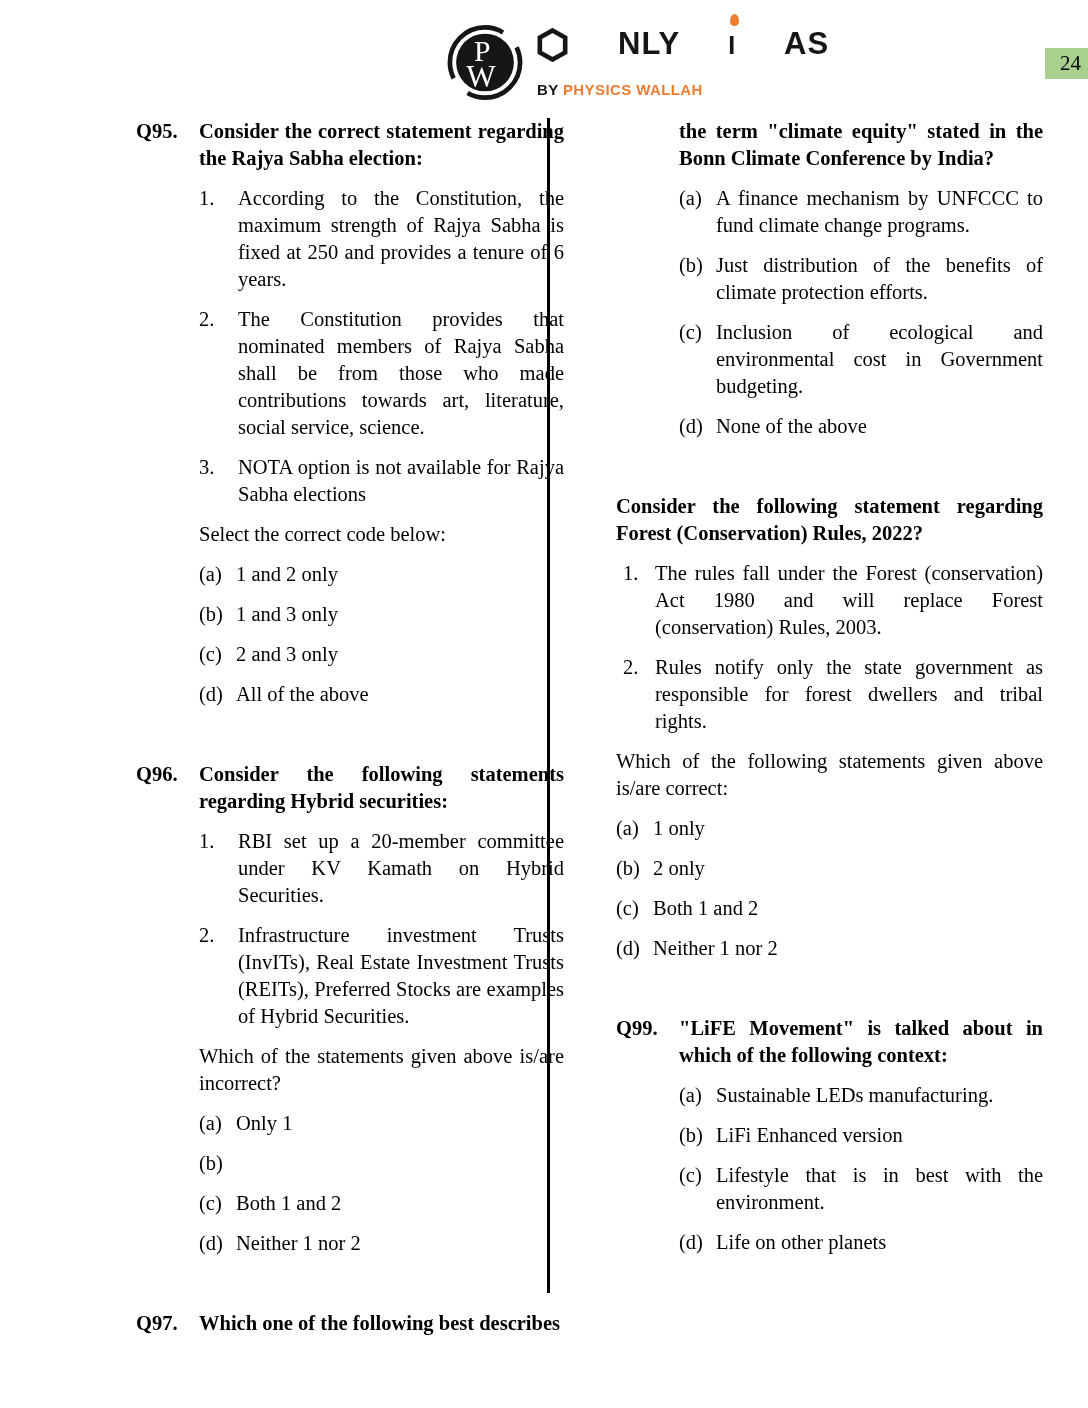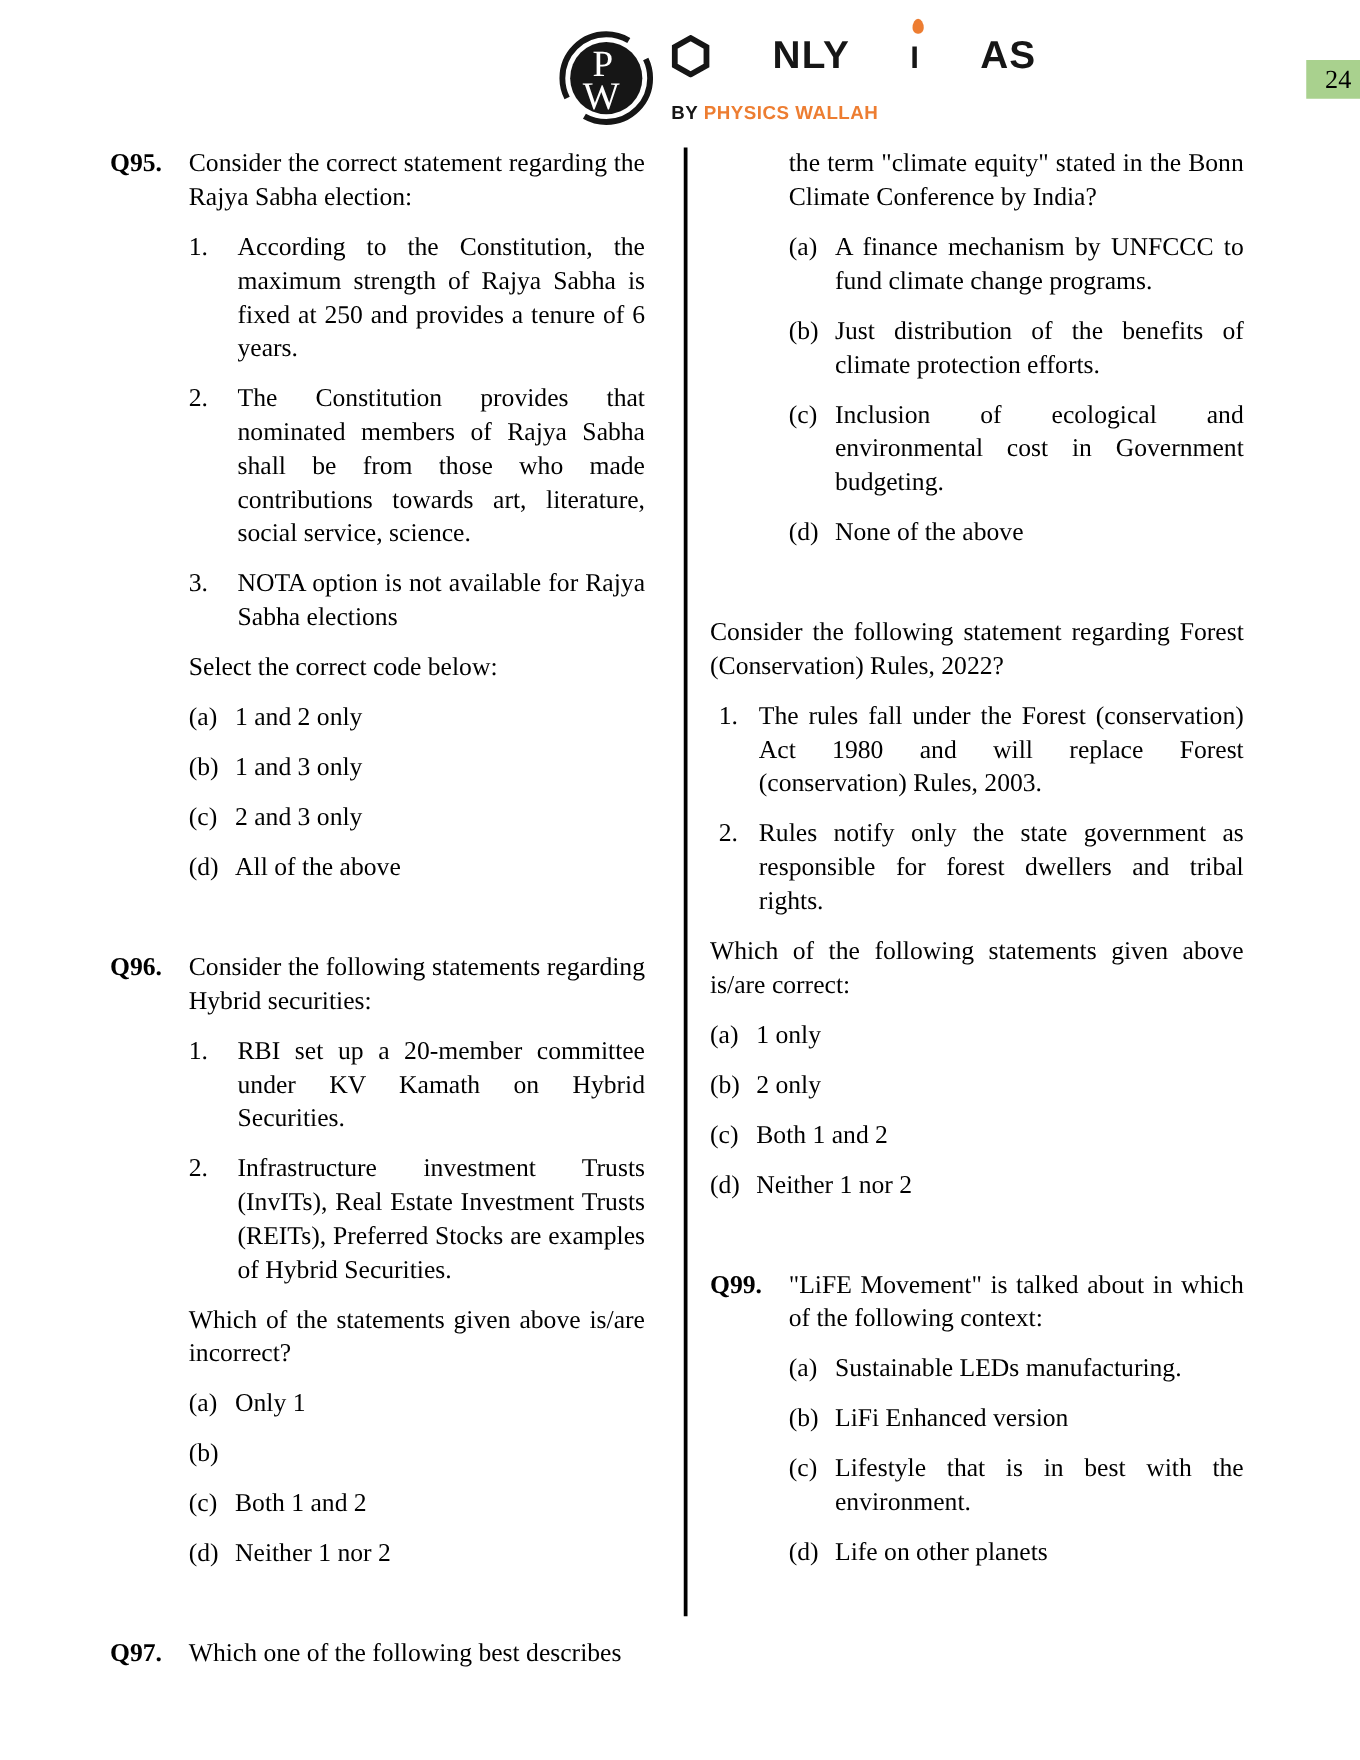--- a/index.html
+++ b/index.html
@@ -32,28 +32,28 @@
   .tagline .pw-text{color:#ED7D31;}
 
   
   .page-badge{
     position:absolute;top:48px;left:1008px;width:80px;height:31px;background:#A9D18E;
     font-size:21px;line-height:31px;padding-left:15px;box-sizing:border-box;color:#000;margin-left:37px;
   }
 
   
   .divider{position:absolute;left:547px;top:118px;width:3px;height:1175px;background:#000;}
-  .col{position:absolute;top:118px;font-size:20.5px;line-height:27px;}
+  .col{position:absolute;top:118px;font-size:20.5px;line-height:27px;margin-left:48px;}
   .col-left{left:88px;width:428px;}
   .col-right{left:568px;width:427px;}
 
   .q{display:flex;margin-bottom:40px;}
   .q-label{width:63px;flex-shrink:0;font-weight:bold;}
   .q-body{flex:1;min-width:0;}
-  .q-heading{font-weight:normal;text-align:justify;margin:0 0 13px 0;}
+  .q-heading{font-weight:bold;text-align:justify;margin:0 0 13px 0;}
   .stmt{display:flex;margin-bottom:13px;}
   .stmt-num{width:39px;flex-shrink:0;}
   .col-right .stmt-num{padding-left:7px;box-sizing:border-box;}
   .stmt-text{flex:1;text-align:justify;}
   .prompt{text-align:justify;margin:0 0 13px 0;}
   .opt{display:flex;margin-bottom:13px;}
   .opt-letter{width:37px;flex-shrink:0;}
   .opt-text{flex:1;text-align:justify;}
   .q:last-child{margin-bottom:0;}
 </style>

